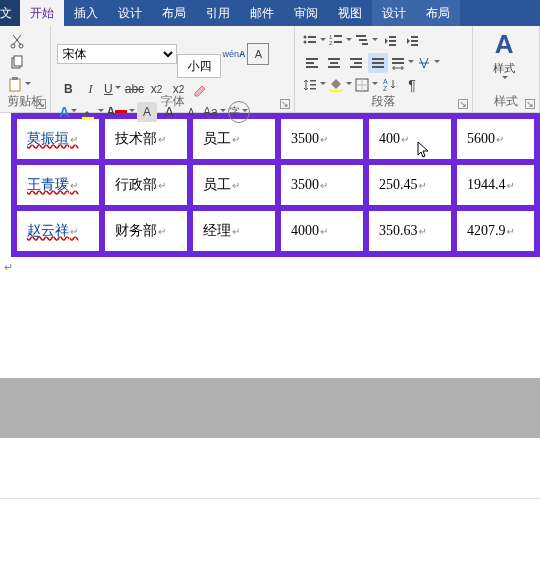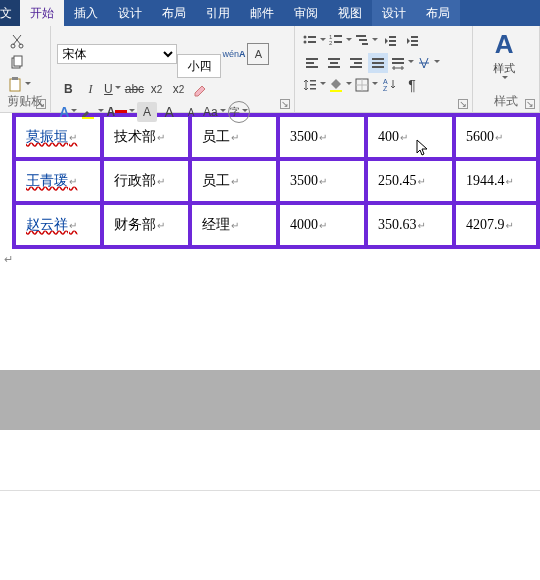--- a/index.html
+++ b/index.html
@@ -17,21 +17,21 @@
   .dd::after { content:""; display:inline-block; margin-left:2px; border:3px solid transparent; border-top-color:#666; vertical-align:middle; }
   .row { display:flex; align-items:center; }
   select, input.sz { font-size:12px; height:20px; border:1px solid #c0c0c0; background:#fff; }
   select.font { width:120px; }
   input.sz { width:38px; text-align:center;margin-top:24px; }
   .bigA { width:48px; height:48px; display:flex; flex-direction:column; align-items:center; justify-content:center; color:#2b579a; }
   .bigA .A { font-size:26px; font-weight:bold; }
   .bigA .bar { width:26px; height:4px; background:#e06666; margin-top:-3px; }
   .sheet { background:#fff; margin:0; padding:0; }
   table.doc { border-collapse:collapse; width:100%; table-layout:fixed; }
-  table.doc td { border:4px solid #6d28d9; height:40px; padding:0 10px; font-size:14px; font-family:"SimSun"; color:#000; position:relative; white-space:nowrap; }
+  table.doc td { border:6px solid #6d28d9; height:40px; padding:0 10px; font-size:14px; font-family:"SimSun"; color:#000; position:relative; white-space:nowrap; }
   table.doc td.name { color:#0040a0; text-decoration:underline dotted #c00; text-decoration-style:wavy; }
   table.doc td.num { text-align:left; }
   .cr { font-size:10px; color:#888; margin-left:1px; }
   .pagebreak { height:100px; background:#fff; }
   .pagebreak2 { height:100px; background:#fff; border-top:1px solid #ddd; margin-top:60px; }
   .gap { height:60px; background:#b0b0b0; }
   .cursor-arrow { position:absolute; width:14px; height:18px; }
   .cursor-arrow svg { width:14px; height:18px; }
   .para-mark { font-size:11px; color:#888; padding:4px; }
 </style>
@@ -119,20 +119,21 @@
       <span class="btn dd">
           <span style="font-weight:bold">A</span>
           <span style="display:block;height:3px;background:#d00;width:12px;margin-top:-2px"></span>
         </span>
       <span class="btn" style="background:#ddd;border-radius:2px">A</span>
       <span class="btn" style="font-size:14px">A</span>
       <span class="btn" style="font-size:10px">A</span>
       <span class="btn dd">Aa</span>
       <span class="btn dd" style="border:1px solid #888;border-radius:50%;font-size:10px">字</span>
     </div>
+    <div class="glabel">字体</div>
     <div class="corner">↘</div>
   </div>
 
   <div class="rgroup" style="width:172px">
     <div class="row">
       <span class="btn dd">
           <svg viewBox="0 0 16 16">
             <circle cx="3" cy="4" r="1.5" fill="#555"></circle>
             <rect x="6" y="3" width="8" height="2" fill="#555"></rect>
             <circle cx="3" cy="9" r="1.5" fill="#555"></circle>
@@ -236,20 +237,21 @@
         </span>
       <span class="btn">
           <svg viewBox="0 0 16 16">
             <text x="1" y="7" font-size="7" fill="#2b579a">A</text>
             <text x="1" y="14" font-size="7" fill="#2b579a">Z</text>
             <path d="M11 3v8M9 9l2 2 2-2" stroke="#555" fill="none"></path>
           </svg>
         </span>
       <span class="btn" style="font-size:14px">¶</span>
     </div>
+    <div class="glabel">段落</div>
     <div class="corner">↘</div>
   </div>
 
   <div class="rgroup" style="width:56px">
     <div class="bigA btn dd">
       <span class="A">A</span>
         <span class="bar"></span>
       <span style="font-size:11px;color:#444;margin-top:4px">样式</span>
     </div>
     <div class="glabel">样式</div>

